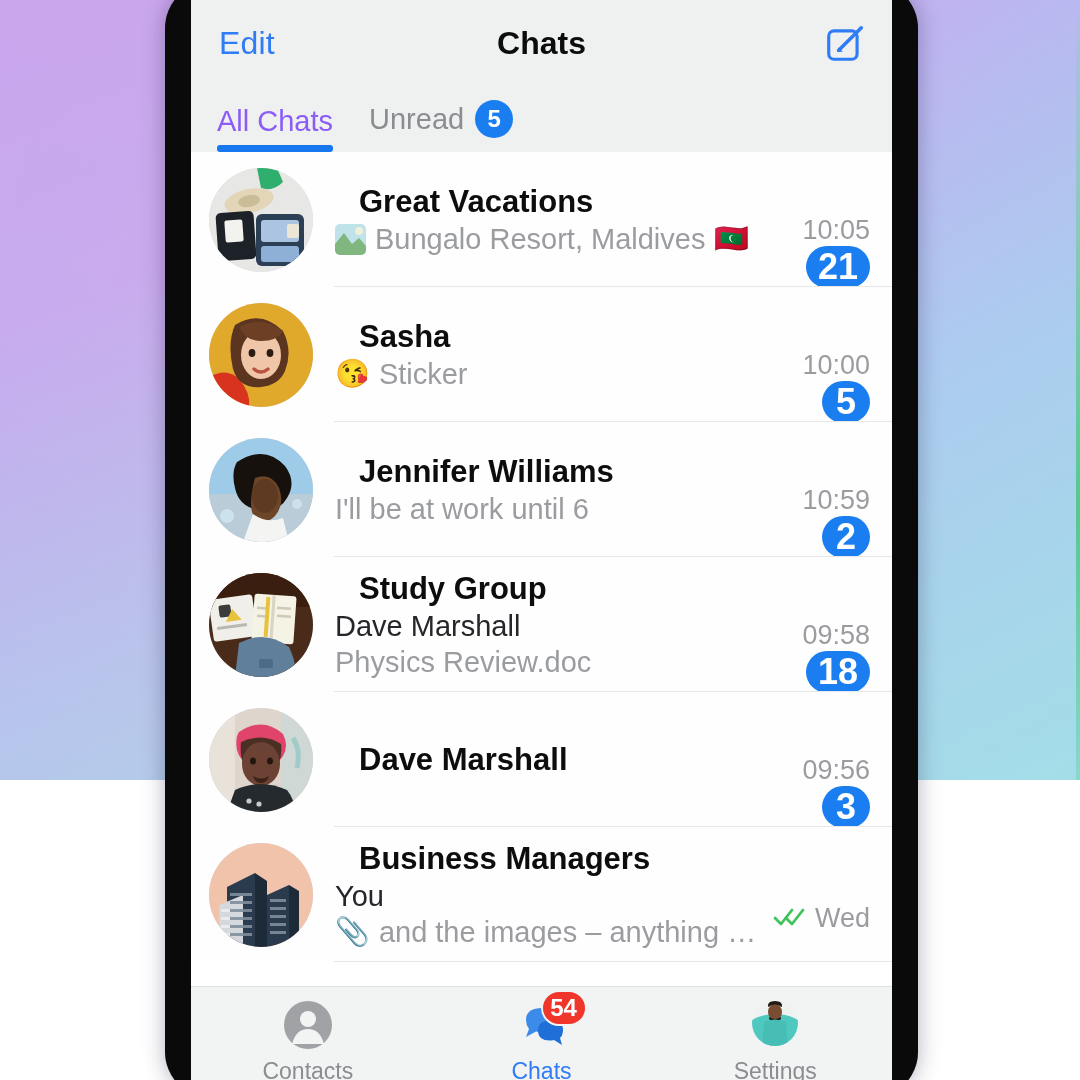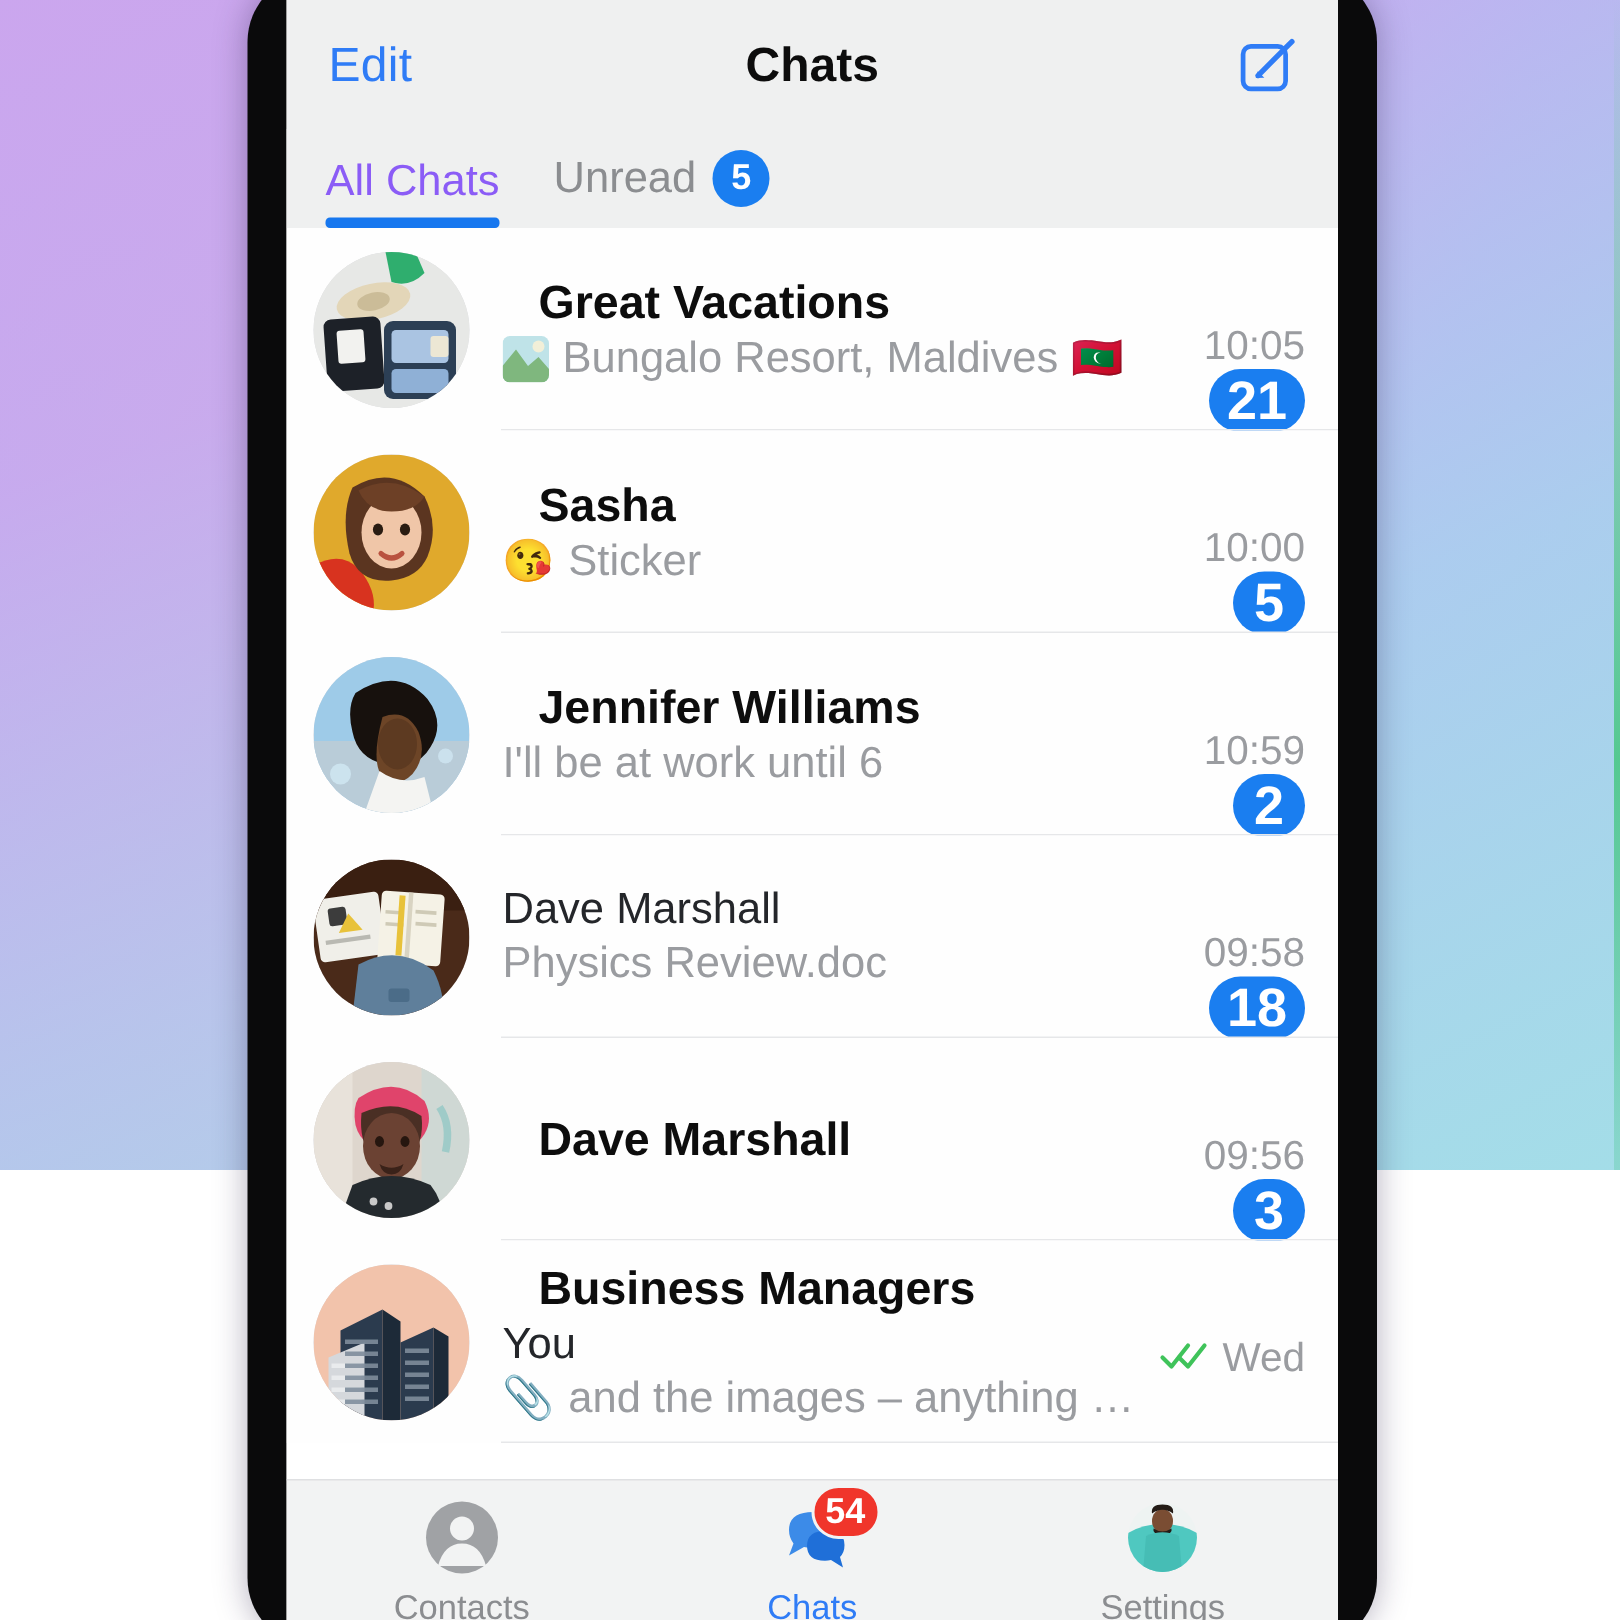--- a/index.html
+++ b/index.html
@@ -249,21 +249,21 @@
     flex: 1 1 0;
     display: flex;
     flex-direction: column;
     align-items: center;
     gap: 8px;
     position: relative;
   }
   .tab-icon {
     width: 50px; height: 50px;
     display: flex;
-    align-items: center;
+    align-items: flex-start;
     justify-content: center;
     position: relative;
   }
   .tab-label {
     font-size: 23px;
     color: #8b8d90;
   }
   .tab-item.active .tab-label { color: #2f7cf6; }
   .tab-badge {
     position: absolute;
@@ -427,20 +427,21 @@
               <rect x="48" y="34" width="12" height="2.5" fill="#cfcab6" transform="rotate(4 54 35)"></rect>
               <rect x="48" y="42" width="12" height="2.5" fill="#cfcab6" transform="rotate(4 54 43)"></rect>
               <rect x="68" y="34" width="14" height="2.5" fill="#cfcab6" transform="rotate(4 75 35)"></rect>
               <rect x="68" y="42" width="14" height="2.5" fill="#cfcab6" transform="rotate(4 75 43)"></rect>
               <rect x="56" y="24" width="4" height="40" fill="#e8c23a" transform="rotate(4 58 44)"></rect>
               <path d="M30 70 q26 -14 50 4 q8 16 6 30 L26 104 Z" fill="#5f7f9b"></path>
               <rect x="50" y="86" width="14" height="9" rx="2" fill="#4b6c88"></rect>
             </svg>
           </div>
           <div class="row-main">
+            <div class="row-title">Study Group</div>
             <div class="row-sender">Dave Marshall</div>
             <div class="row-preview">
               <span class="ptext">Physics Review.doc</span>
             </div>
           </div>
           <div class="row-right">
             <div class="row-time">09:58</div>
             <div class="count-badge">18</div>
           </div>
           <div class="sep"></div>
@@ -507,21 +508,21 @@
             </svg>
           </div>
           <div class="row-main">
             <div class="row-title">Business Managers</div>
             <div class="row-sender">You</div>
             <div class="row-preview">
               <span class="emoji">📎</span>
               <span class="ptext">and the images – anything else @Dire…</span>
             </div>
           </div>
-          <div class="row-right" style="justify-content:flex-start;">
+          <div class="row-right" style="justify-content:flex-end;">
             <div class="row-time">
               <span>
                 <svg viewBox="0 0 34 20" width="34" height="20" aria-hidden="true">
                   <path d="M2 11 L8 17 L19 3" fill="none" stroke="#3fc35a" stroke-width="2.8" stroke-linecap="round" stroke-linejoin="round"></path>
                   <path d="M13 11 L19 17 L30 3" fill="none" stroke="#3fc35a" stroke-width="2.8" stroke-linecap="round" stroke-linejoin="round"></path>
                 </svg>
               </span>
               <span>Wed</span>
             </div>
           </div>

